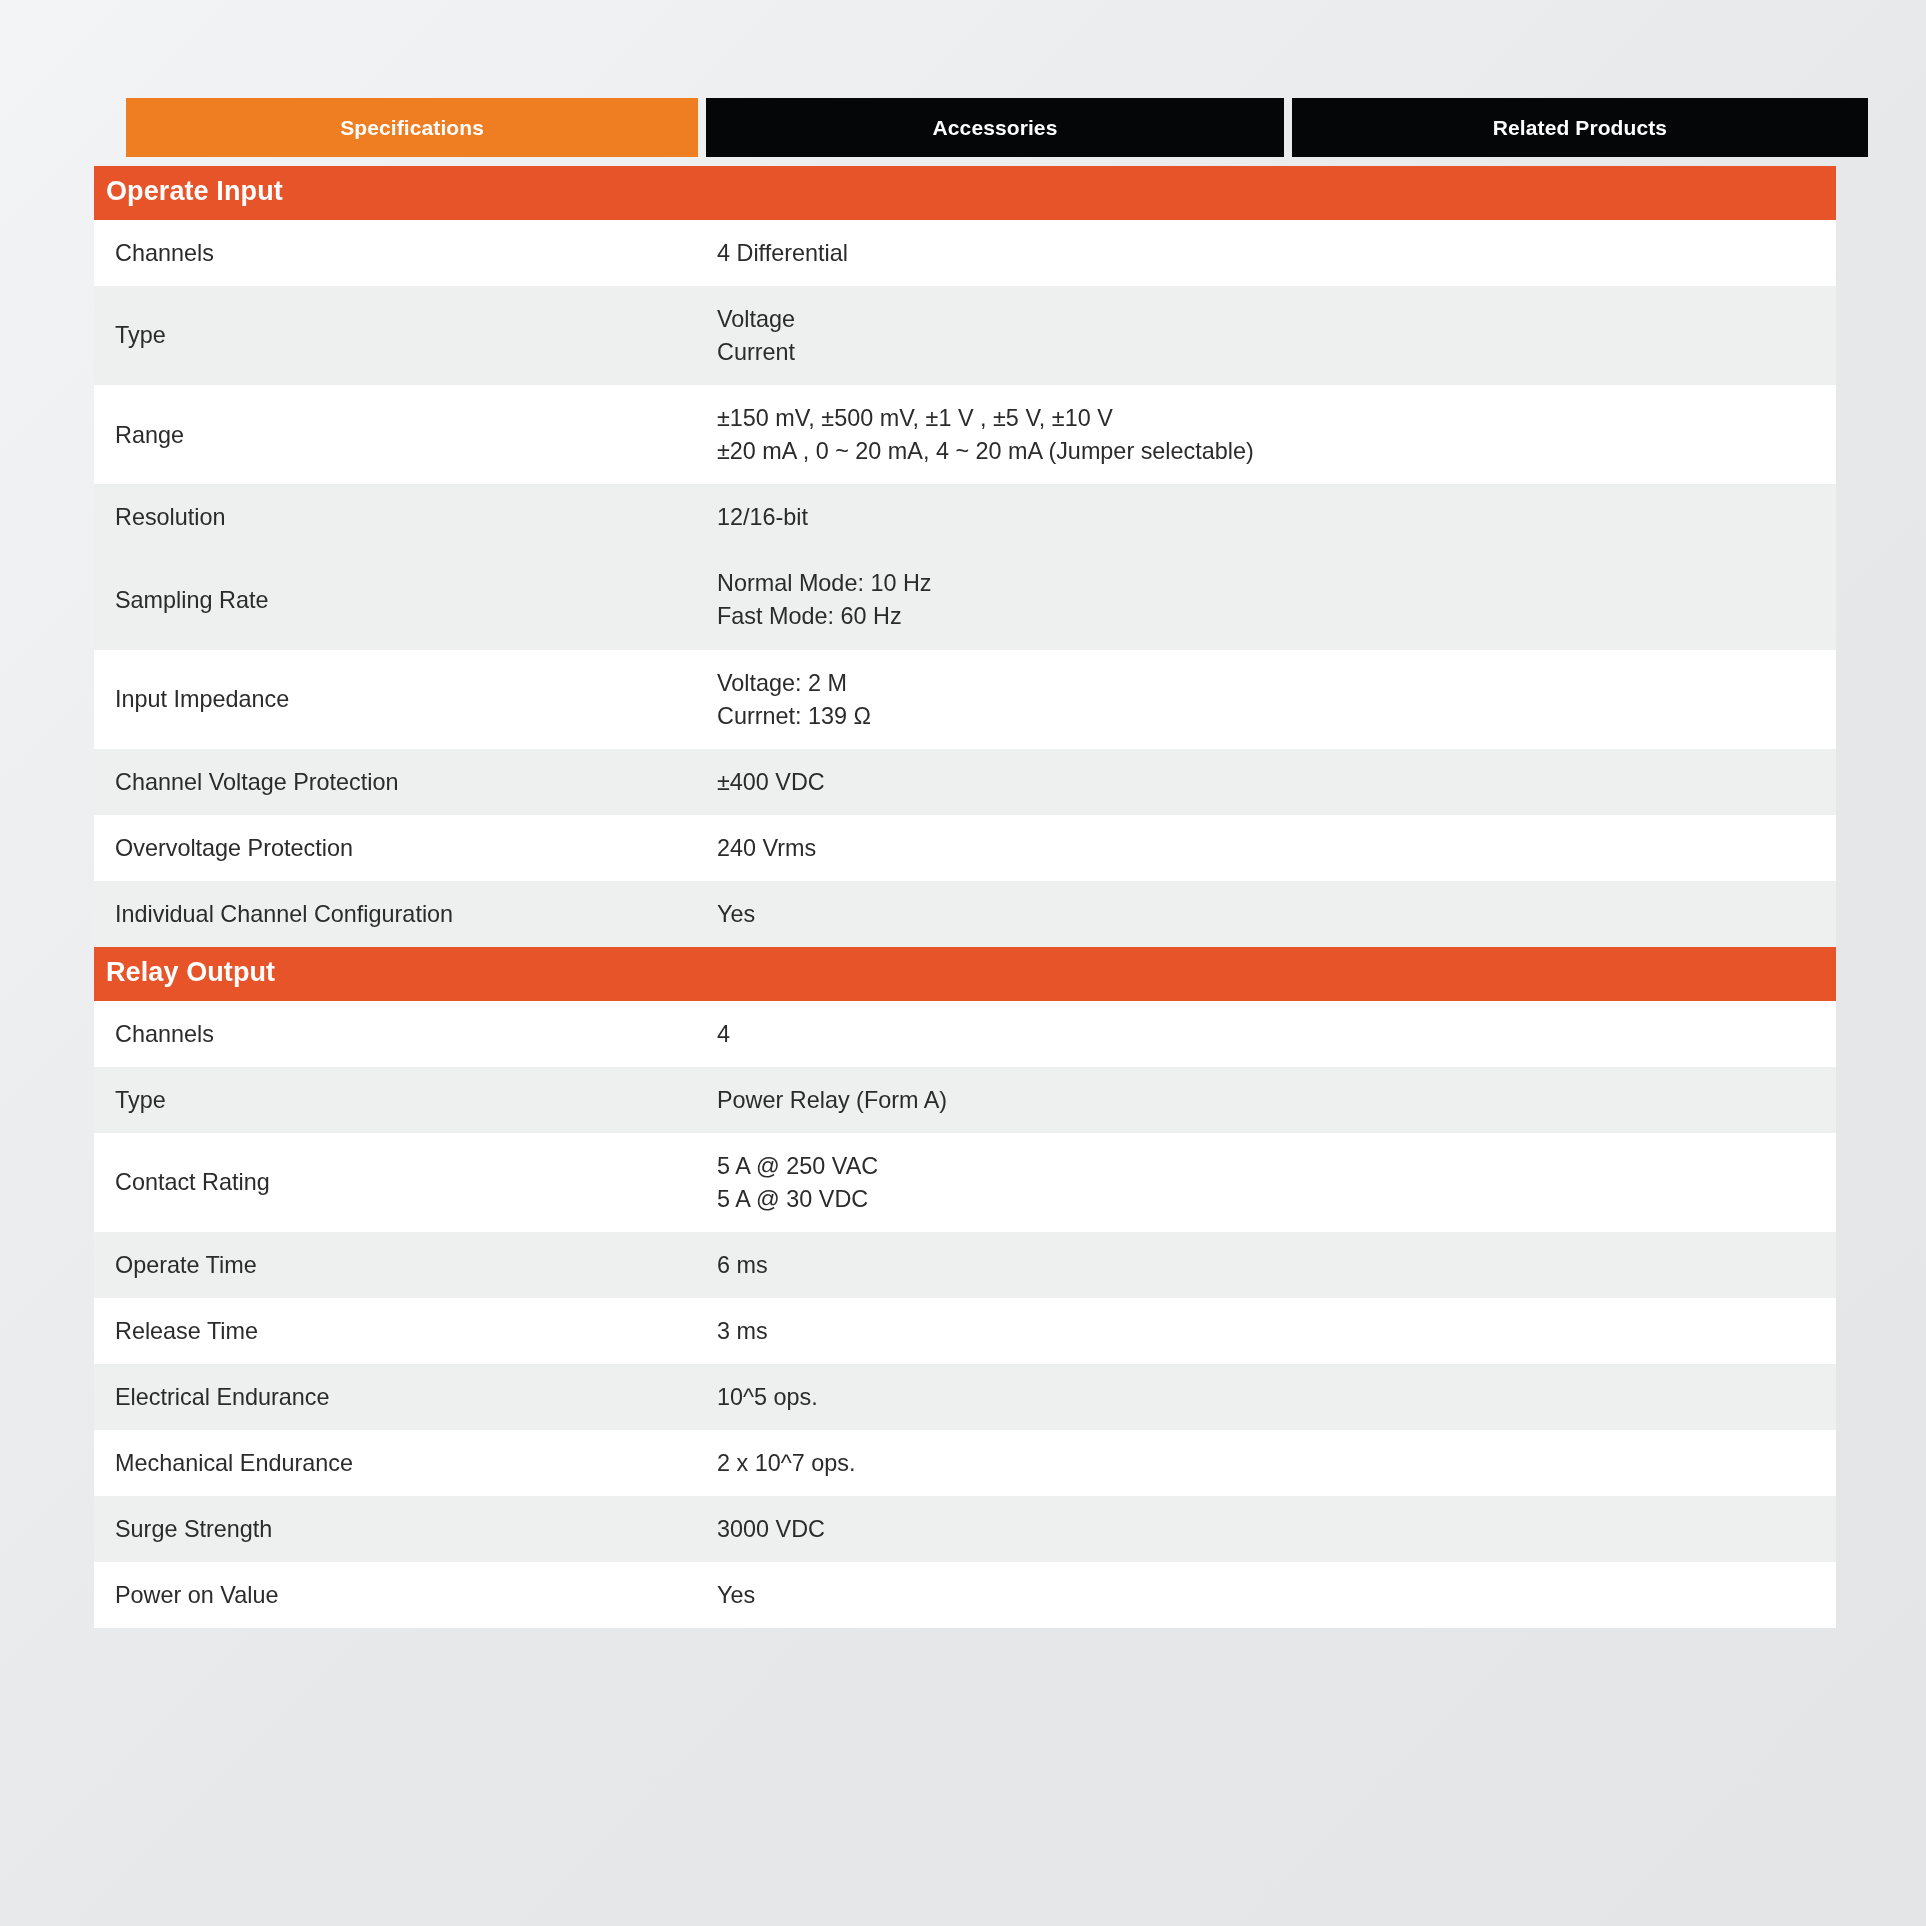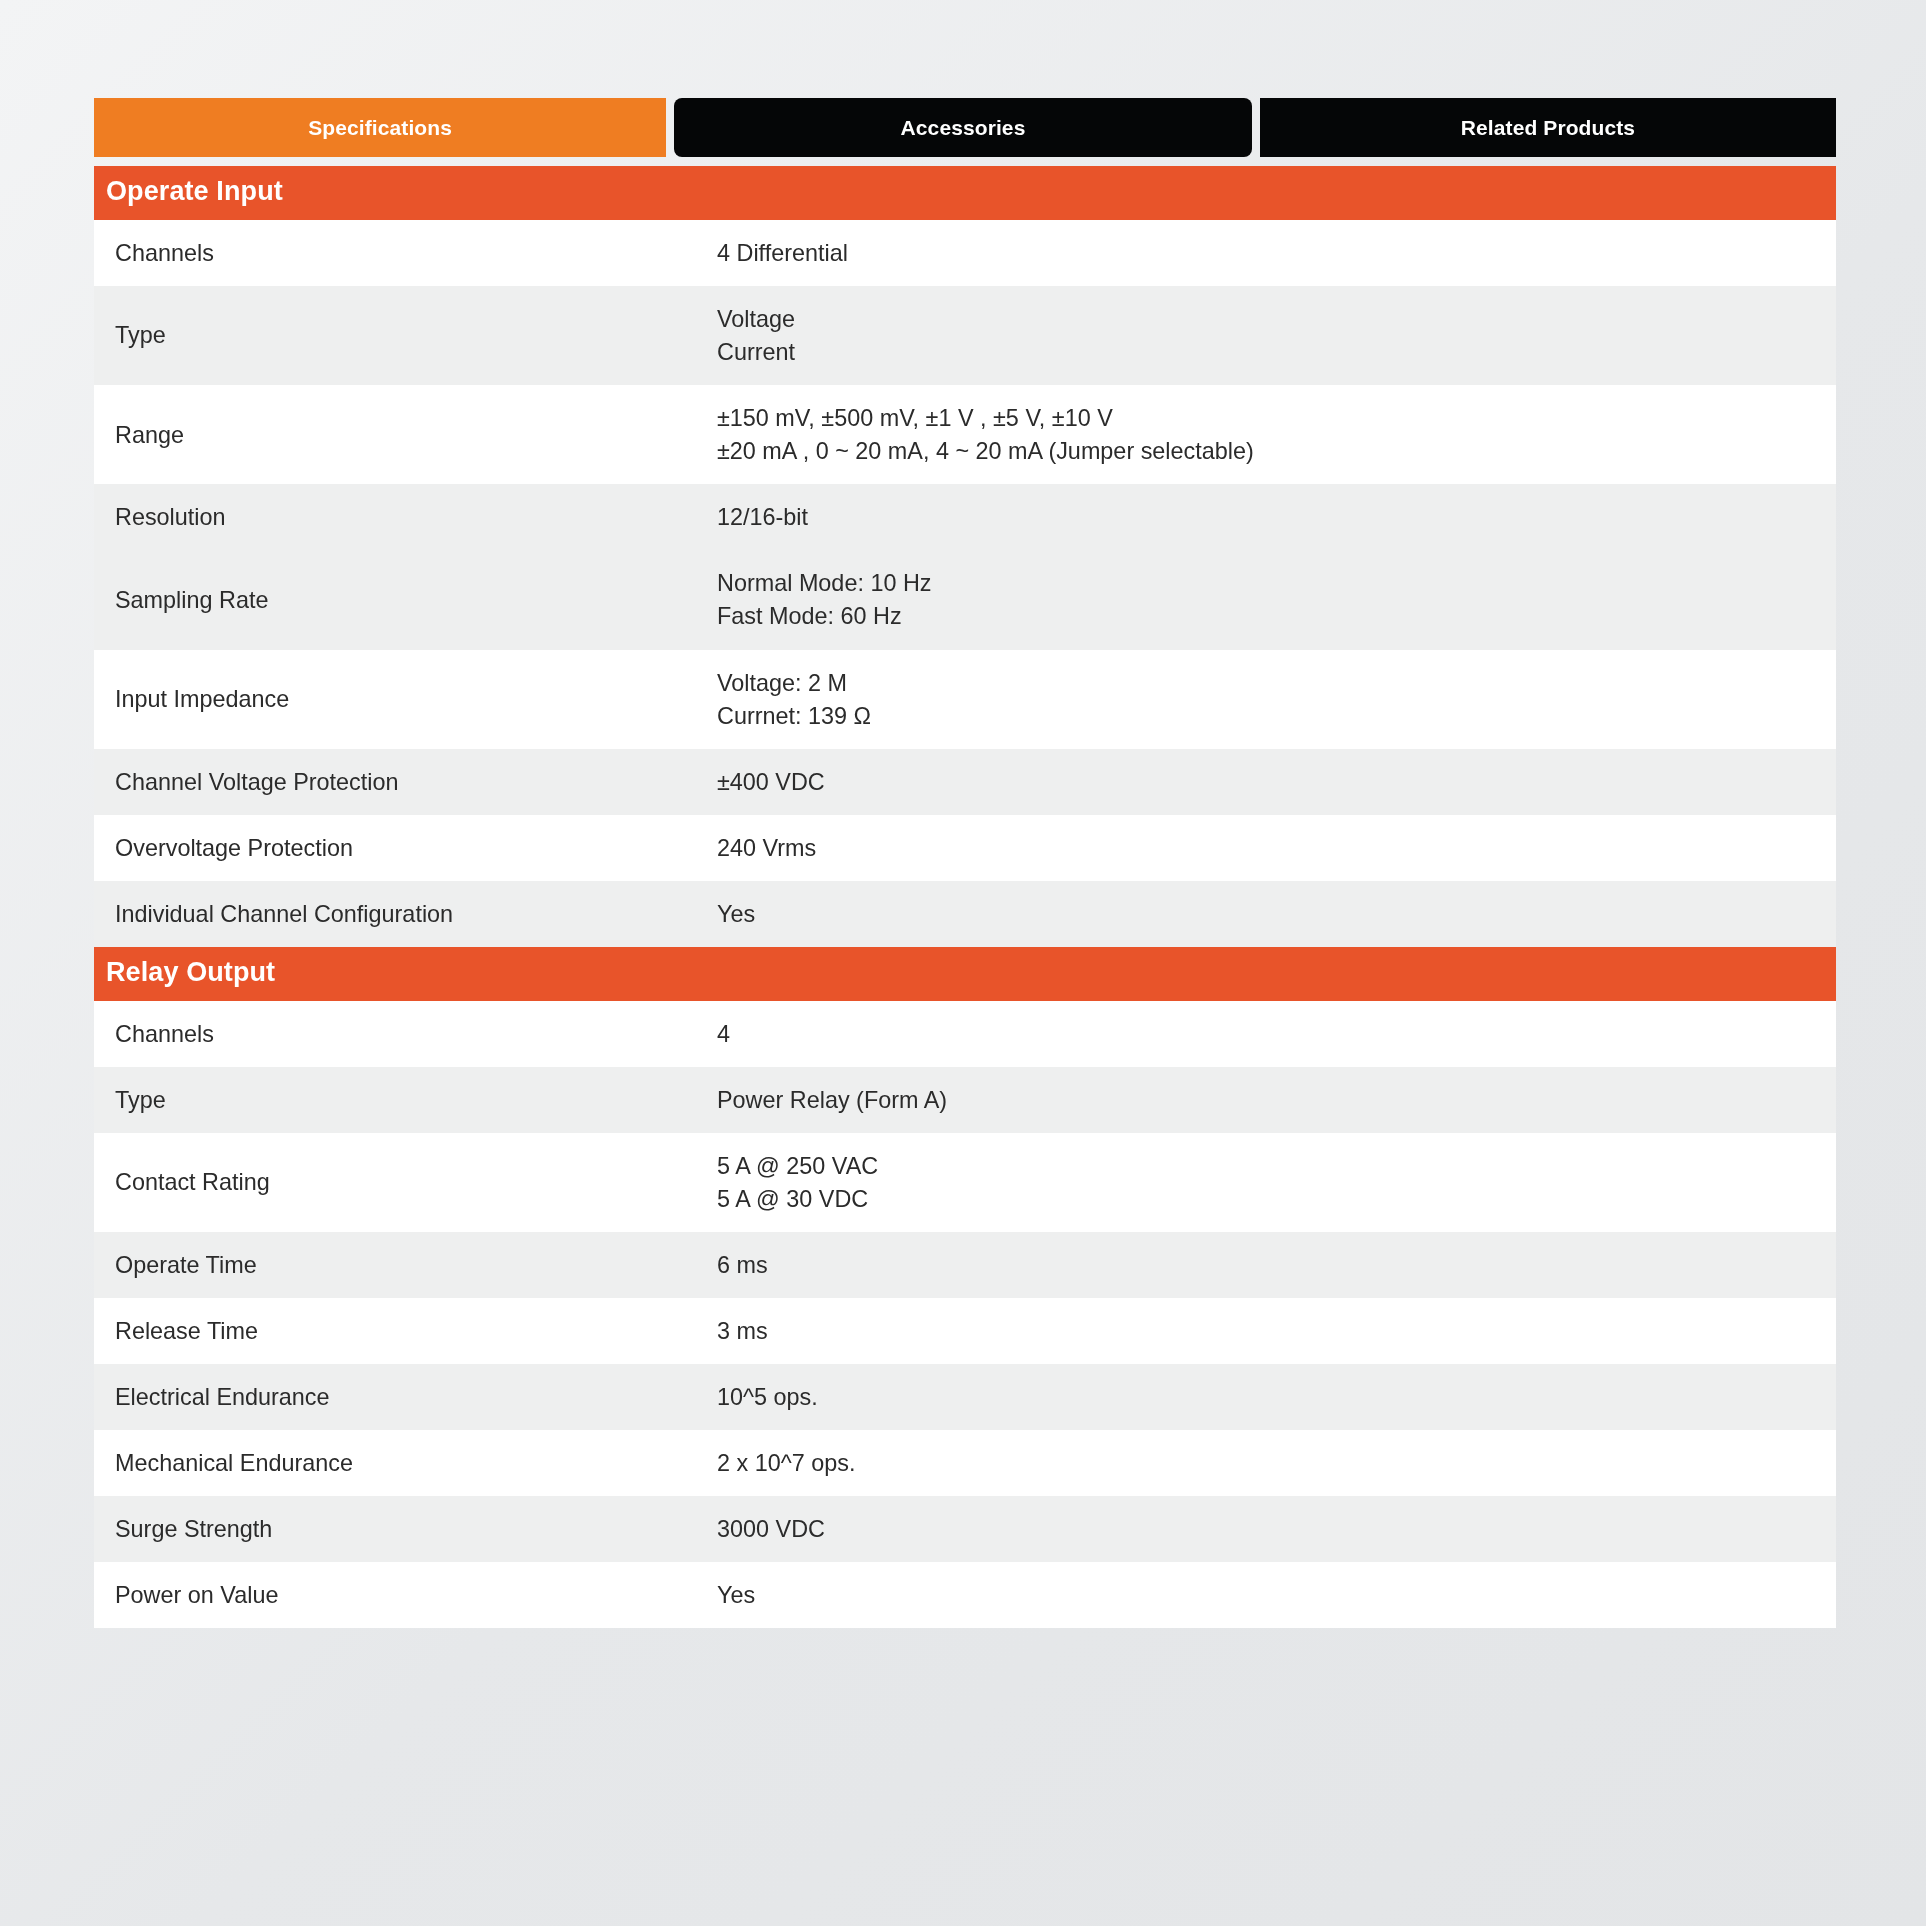--- a/index.html
+++ b/index.html
@@ -26,20 +26,21 @@
     left: 94px;
     top: 98px;
     width: 1742px;
   }
 
   
   .tabs {
     display: flex;
     gap: 7.8px;
     width: 100%;
+    margin-left: 32px;
   }
 
   .tab {
     height: 59px;
     display: flex;
     align-items: center;
     justify-content: center;
     color: #ffffff;
     font-size: 21px;
     font-weight: bold;
@@ -49,21 +50,20 @@
   }
 
   .tab-specifications {
     width: 575px;
     background: #ef7d22;
   }
 
   .tab-accessories {
     width: 581px;
     background: #050607;
-    border-radius: 8px;
   }
 
   .tab-related {
     width: 579px;
     background: #050607;
   }
 
   
   .spec-table {
     width: 100%;

